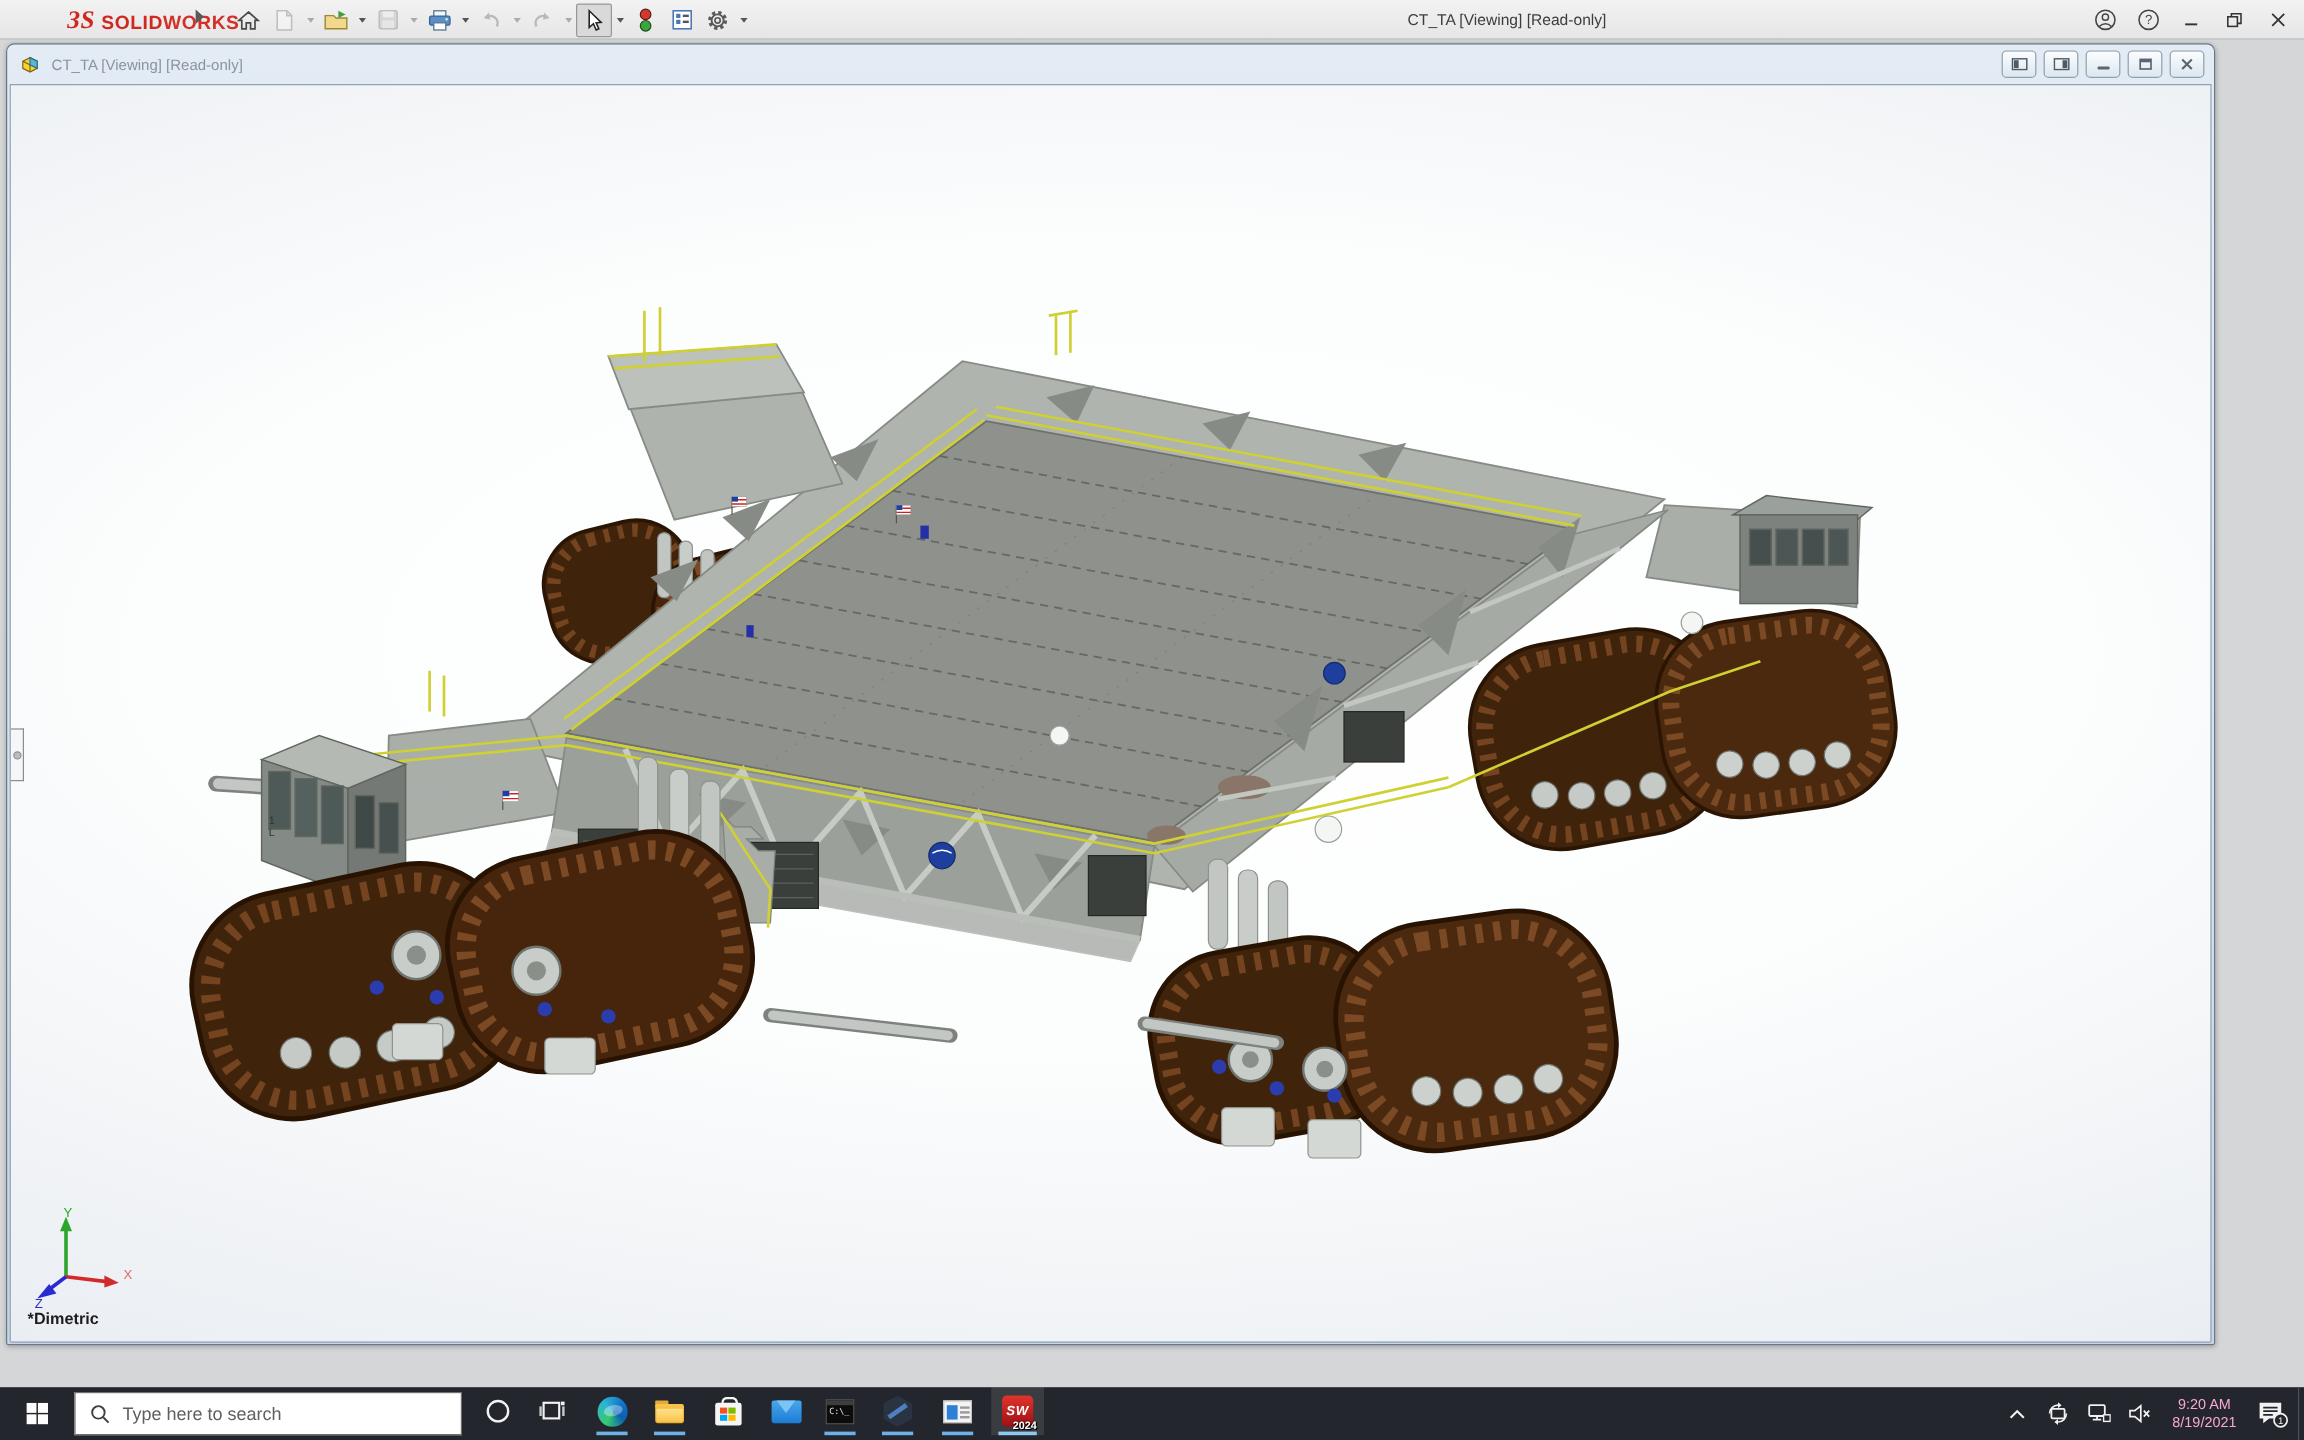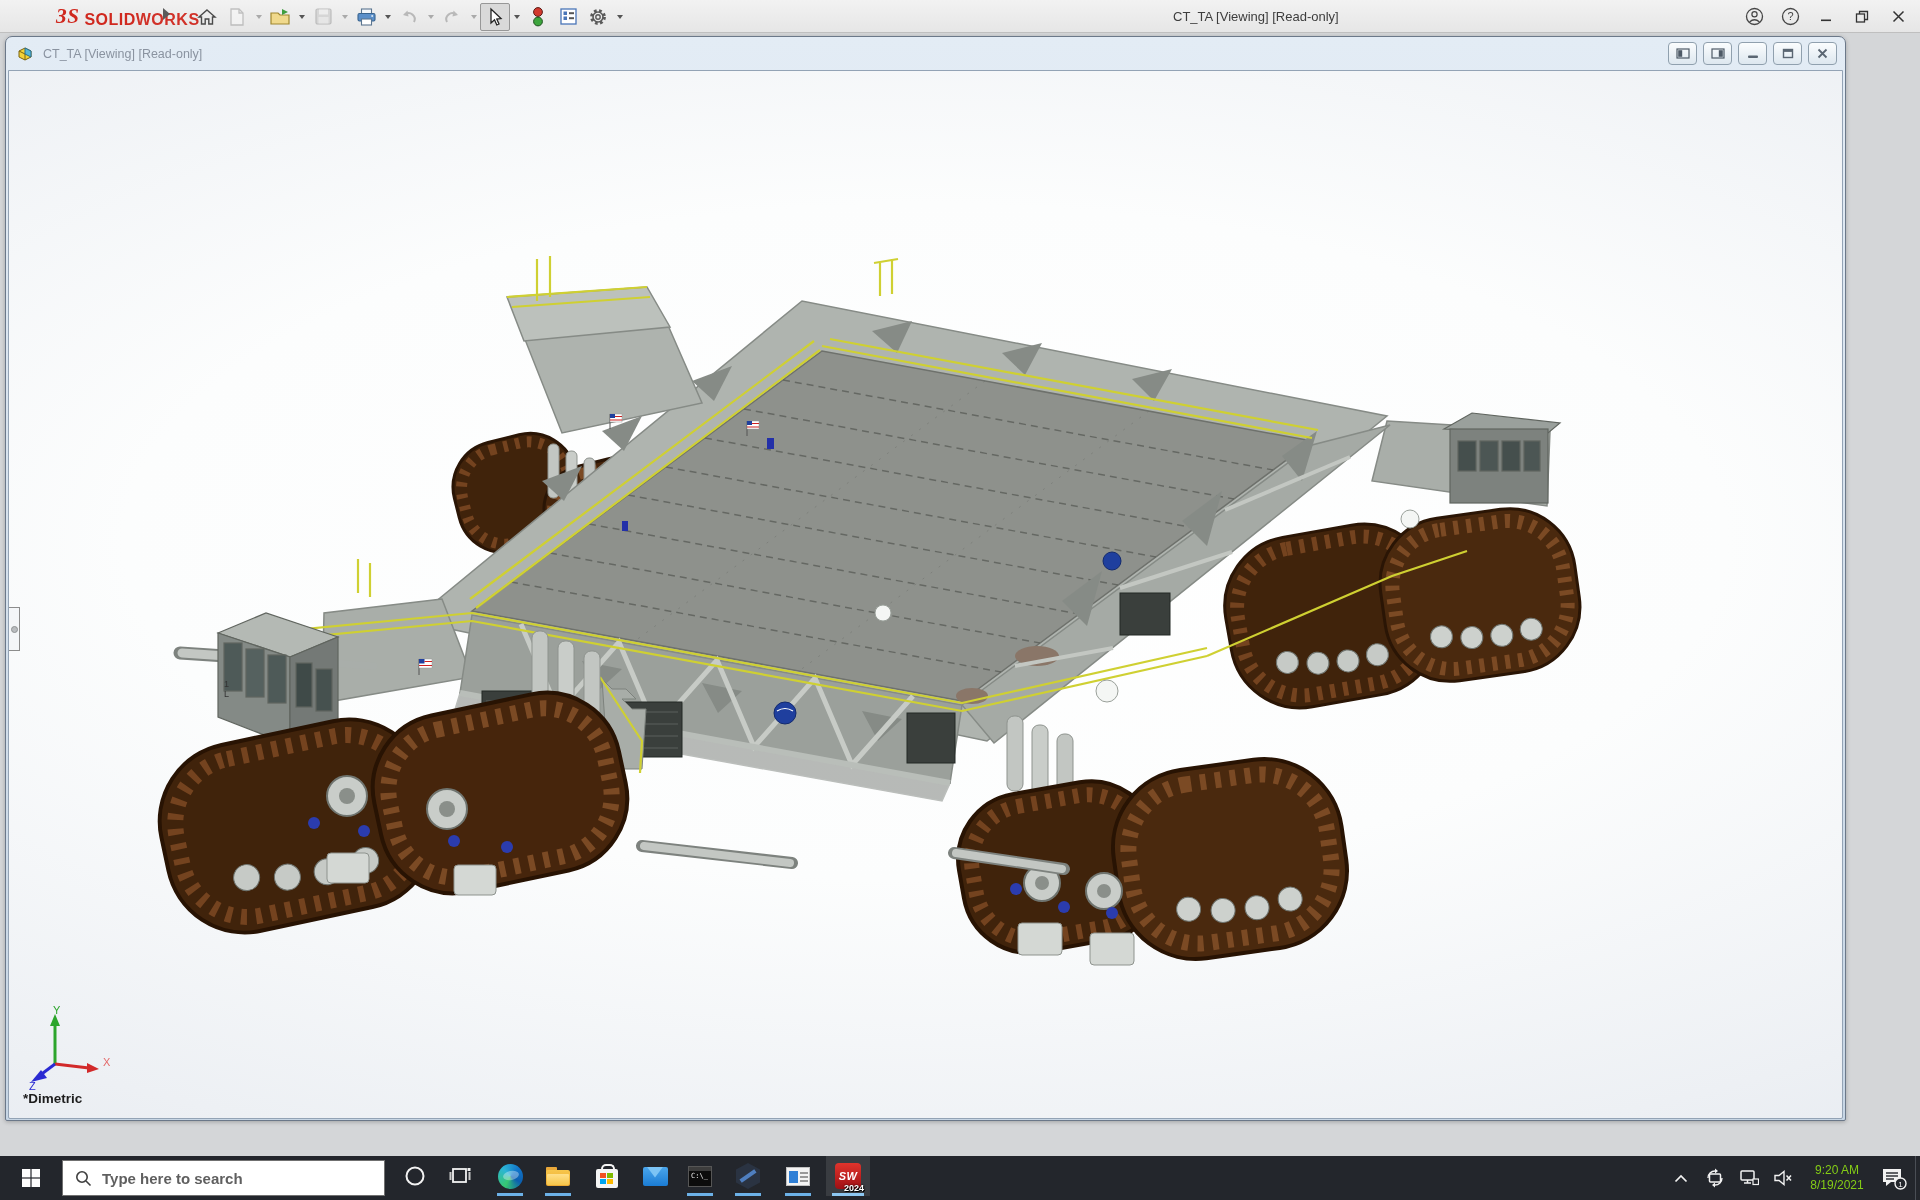--- a/index.html
+++ b/index.html
@@ -57,29 +57,29 @@
   .triad { position:absolute; left:18px; top:935px; }
   .annot { position:absolute; left:215px; top:608px; font-size:9px; color:#333; line-height:10px; }
 
   
   .taskbar { position:absolute; left:0; top:1156px; width:1920px; height:44px; background:#23262c; z-index:50; }
   .startbtn { position:absolute; left:0; top:0; width:62px; height:44px; display:flex; align-items:center; justify-content:center; cursor:pointer; }
   .searchbox { position:absolute; left:62px; top:4px; width:323px; height:36px; background:#ffffff;
     border:1px solid #707070; display:flex; align-items:center; }
   .searchbox svg { margin-left:12px; }
   .searchbox input { border:none; outline:none; flex:1; margin-left:10px; font-size:15px; color:#4a4a4a;
-    font-family:"Liberation Sans", sans-serif; background:transparent;font-weight:bold; }
+    font-family:"Liberation Sans", sans-serif; background:transparent; }
   .searchbox input::placeholder { color:#5f5f5f; opacity:1; }
   .tico { position:absolute; top:0; width:44px; height:40px; display:flex; align-items:center; justify-content:center; cursor:pointer; }
   .tico.active { background:rgba(255,255,255,.10); }
   .runline { position:absolute; bottom:0; left:9px; width:26px; height:3px; background:#6cb1e8; }
   .tico.active .runline { left:6px; width:32px; background:#8dc7f2; }
   .tray { position:absolute; right:0; top:0; height:44px; display:flex; align-items:center; }
   .trayico { width:34px; height:44px; display:flex; align-items:center; justify-content:center; cursor:pointer; }
-  .clock { width:74px; text-align:center; color:#84cc16; font-size:12px; line-height:15px; cursor:pointer; }
+  .clock { width:74px; text-align:center; color:#f9a8d4; font-size:12px; line-height:15px; cursor:pointer; }
   .showdesk { position:absolute; right:0; top:0; width:5px; height:44px; border-left:1px solid #4a4e55; cursor:pointer; }
 
   
   .folder { position:relative; width:24px; height:19px; }
   .folder .tab { position:absolute; left:0; top:0; width:11px; height:6px; background:#e9a83a; border-radius:1px; }
   .folder .body { position:absolute; left:0; top:3px; width:24px; height:16px; background:linear-gradient(#f7c64a,#eda932); border-radius:2px; }
   .folder .front { position:absolute; left:1px; top:7px; width:22px; height:11px; background:linear-gradient(#ffe08a,#f7c64a); border-radius:1px; }
   .edgeball { width:25px; height:25px; border-radius:50%;
     background:conic-gradient(from 210deg, #37c871, #2cb5d6 30%, #1174c9 55%, #0b5fb0 75%, #37c871);
     position:relative; overflow:hidden; }

